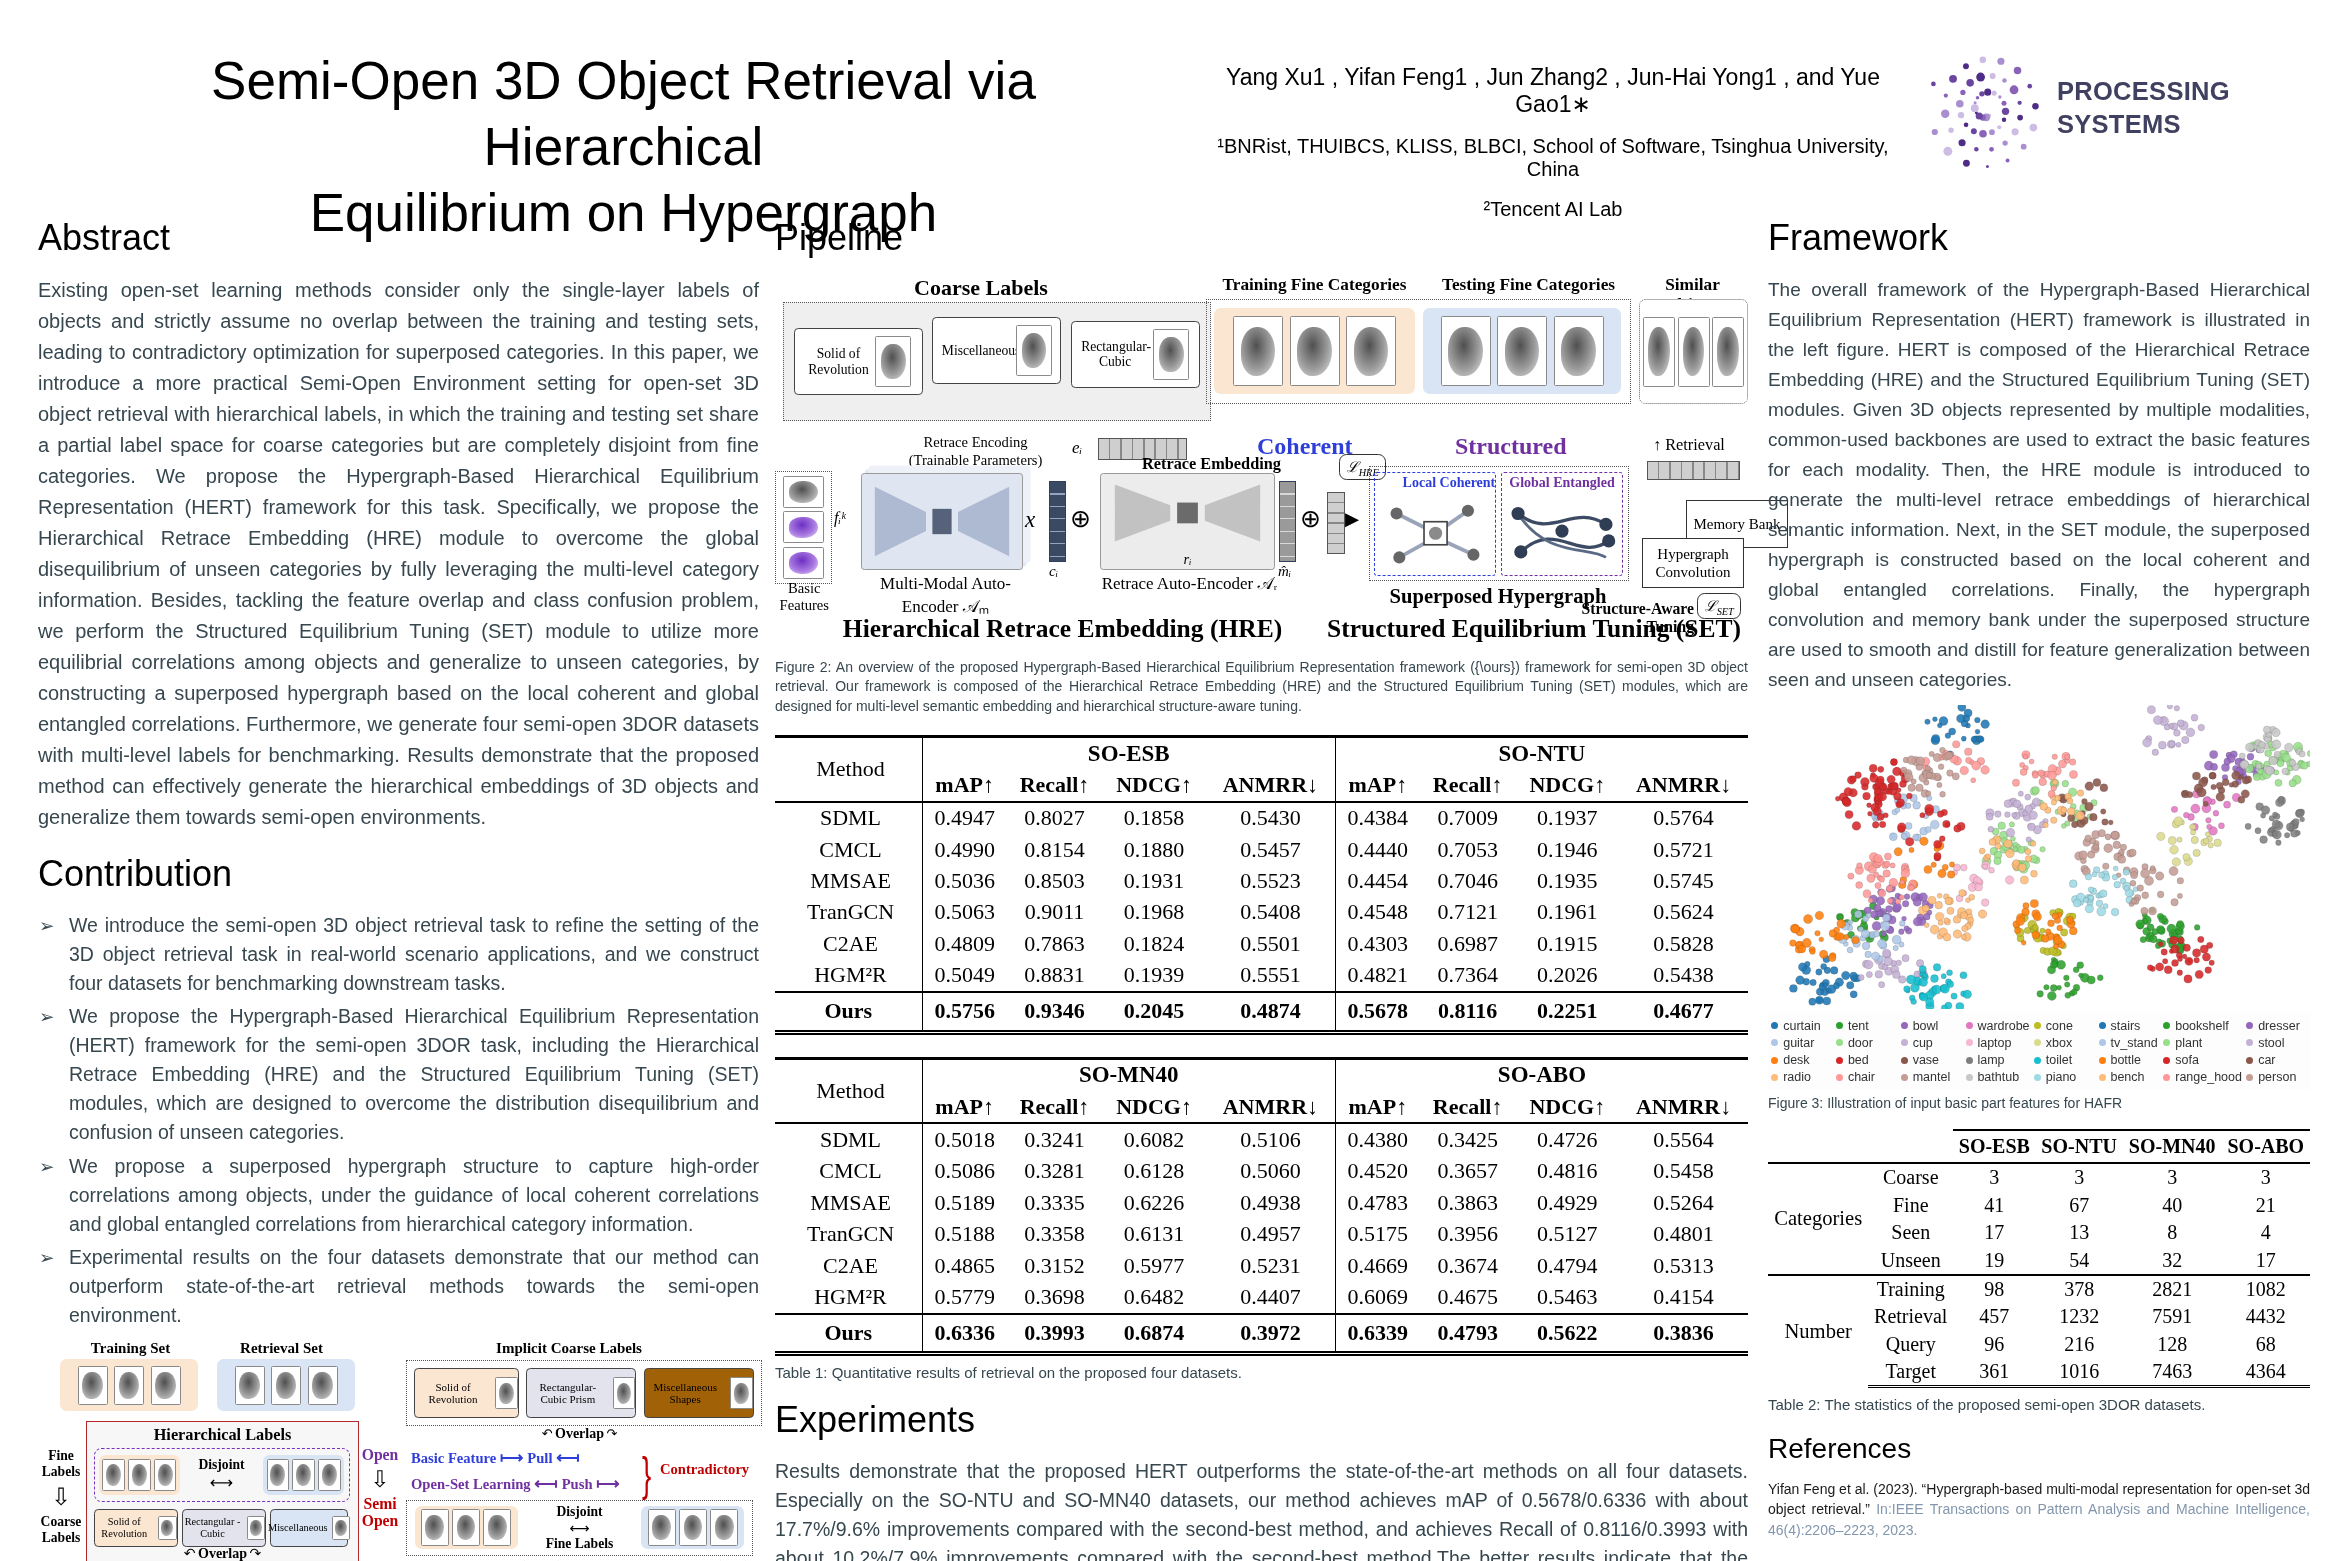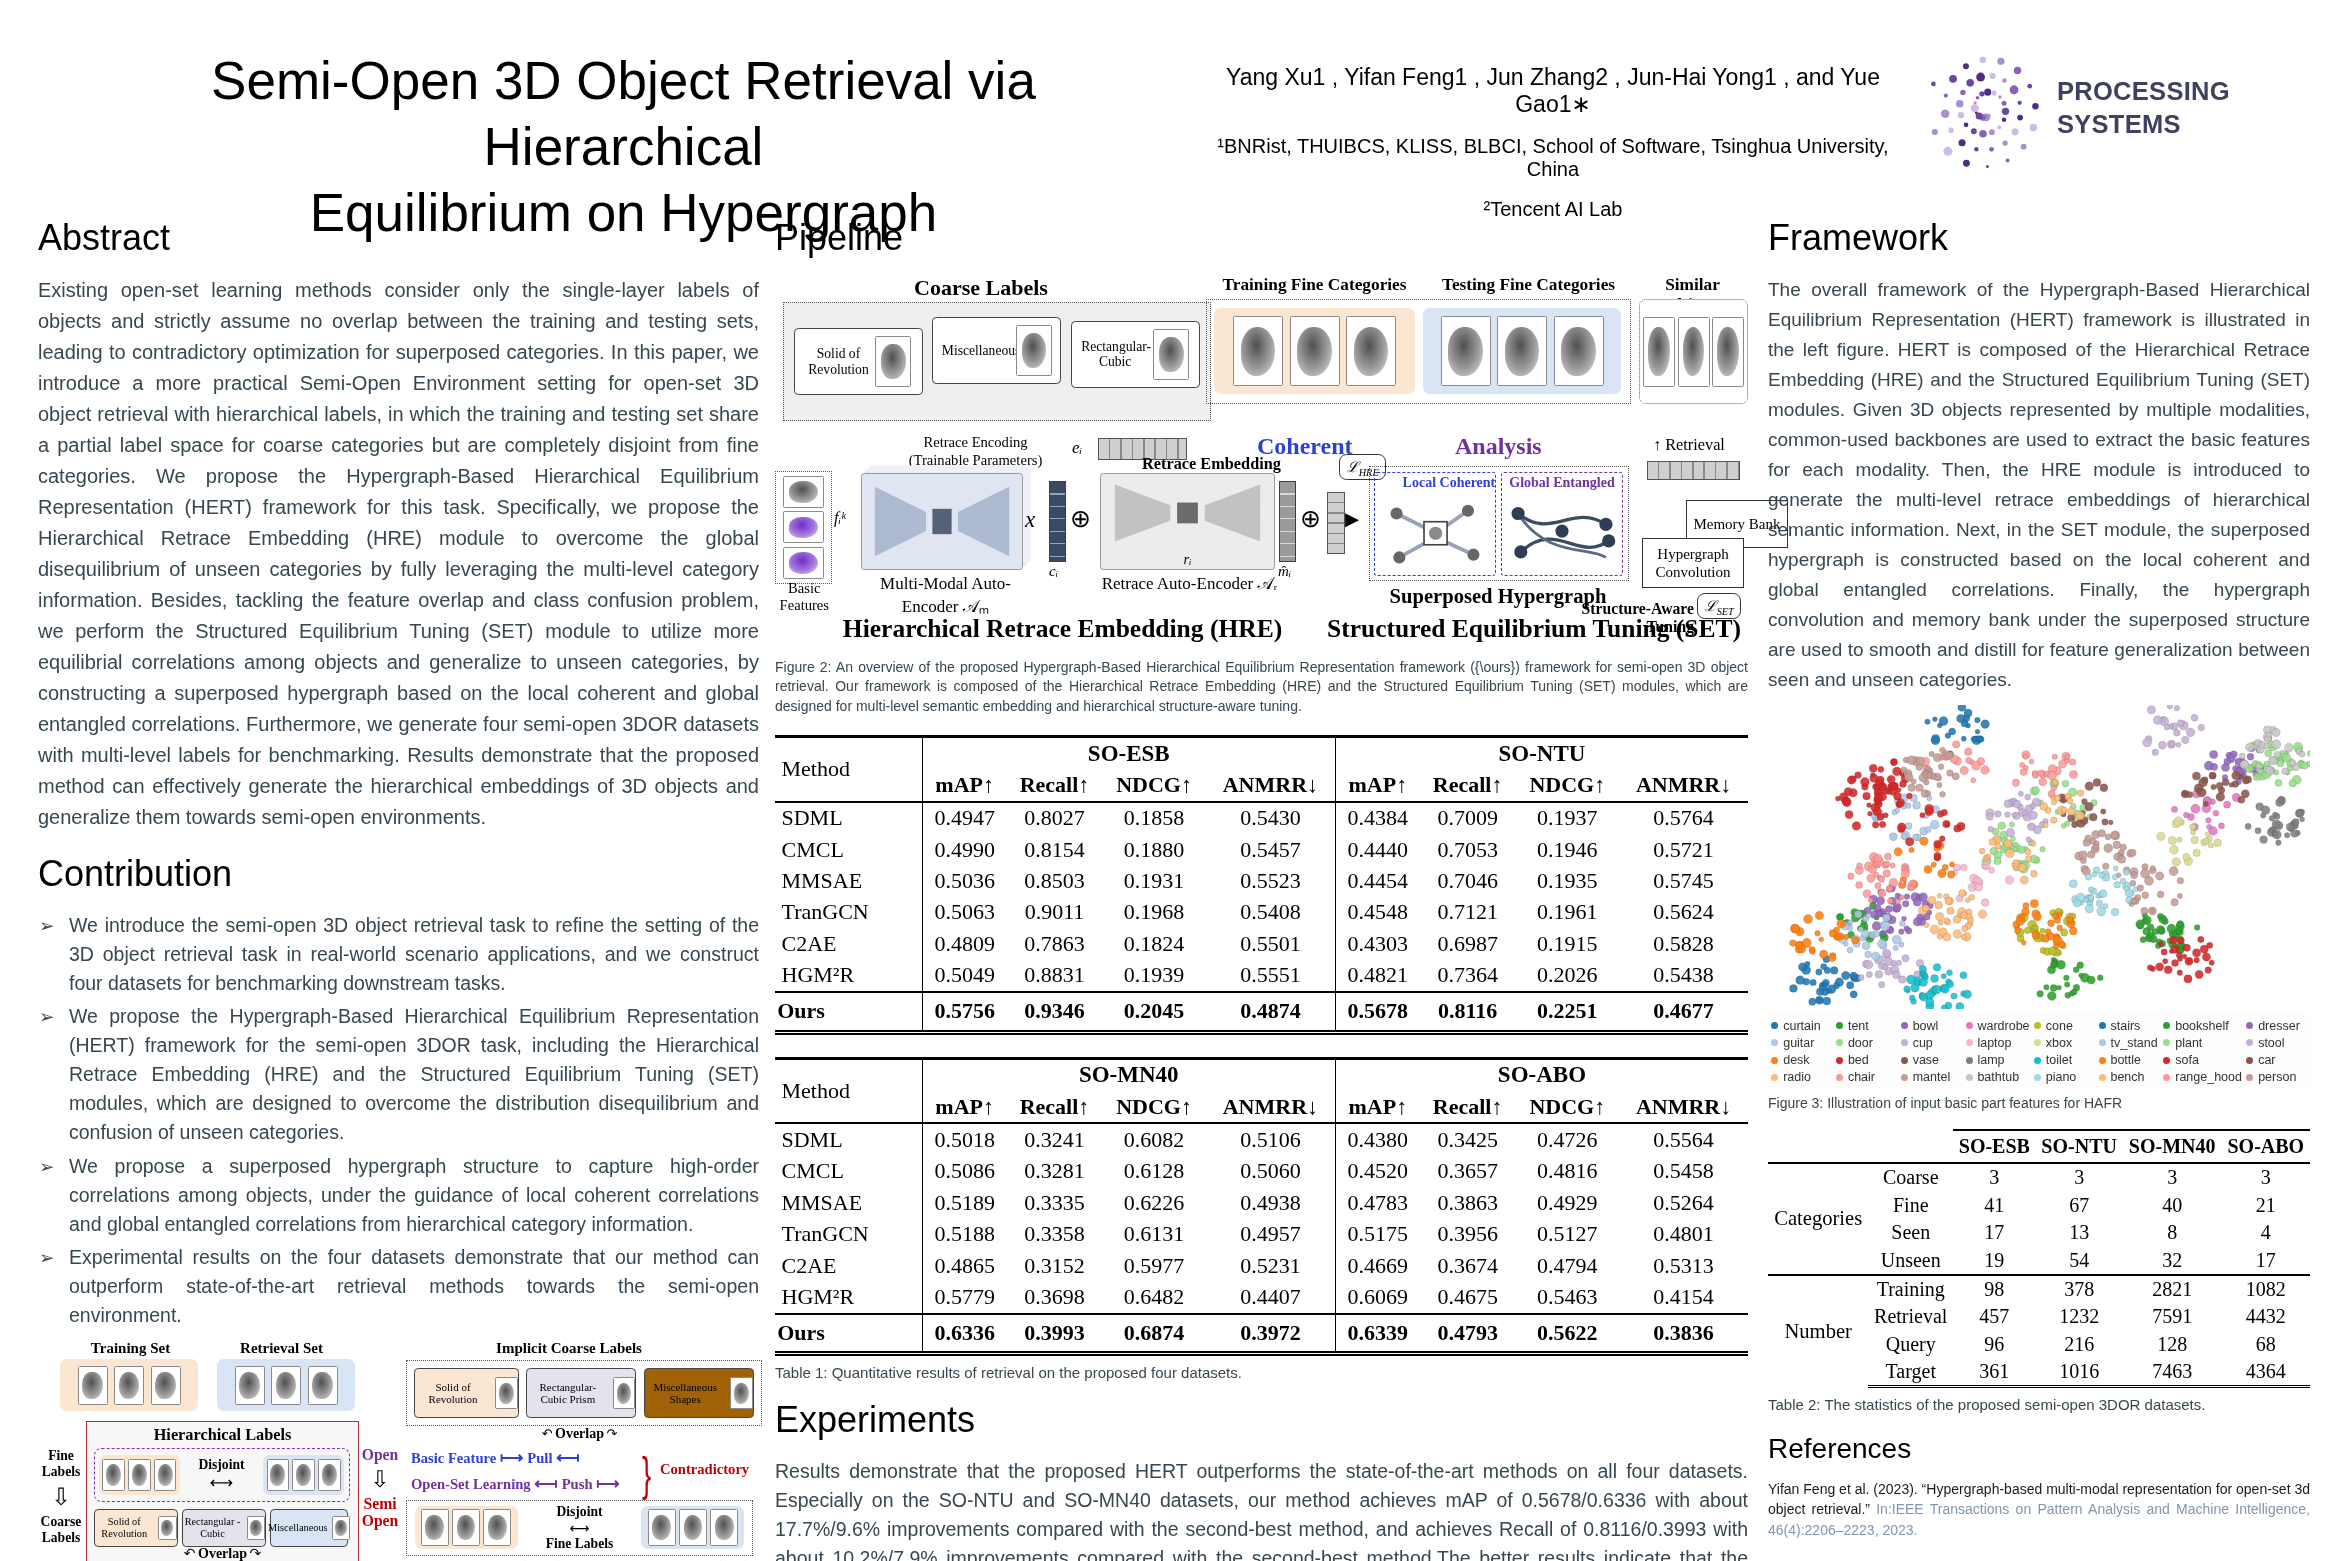--- a/index.html
+++ b/index.html
@@ -53,21 +53,21 @@
   .ltag{position:absolute;border:1.4px solid #333;border-radius:7.6px;padding:1.1px 6.5px;
     font-family:"Liberation Serif",serif;font-style:italic;font-size:14.6px;background:#fff;color:#000;}
   .wbox{position:absolute;background:#fff;border:1.4px solid #333;display:flex;align-items:center;justify-content:center;
     text-align:center;font-family:"Liberation Serif",serif;font-size:15px;line-height:18px;color:#000;}
   .oplus{position:absolute;font-size:25px;color:#000;}
   
   table.res{border-collapse:collapse;width:100%;font-family:"Liberation Serif",serif;font-size:22px;color:#000;}
   .res th,.res td{padding:2.7px 2.2px;text-align:center;font-weight:normal;}
   .res .grp{font-weight:bold;font-size:23px;}
   .res .met{font-weight:bold;font-size:22px;}
-  .res td.method,.res th.method{text-align:left;padding-left:6.5px;width:138px;font-size:22px;margin-left:10px;}
+  .res td.method,.res th.method{text-align:center;padding-left:6.5px;width:138px;font-size:22px;margin-left:10px;}
   .res tr.h1 th{border-top:3.3px solid #000;}
   .res tr.h2 th{border-bottom:2.7px solid #000;}
   .res th.methodcell{border-bottom:2.7px solid #000;border-top:3.3px solid #000;}
   .res .vd{border-left:1.6px solid #000;}
   .res tr.ours td{border-top:2.2px solid #000;border-bottom:5.4px double #000;font-weight:bold;padding:5.4px 2.2px;}
   
   table.stats{border-collapse:collapse;width:100%;font-family:"Liberation Serif",serif;font-size:20px;color:#000;}
   .stats th,.stats td{padding:2.2px 3.3px;text-align:center;font-weight:normal;}
   .stats tr.head th{font-weight:bold;border-top:2.7px solid #000;border-bottom:2.2px solid #000;padding:4.3px 3.3px;}
   .stats td.glabel{font-size:20.6px;}
@@ -338,21 +338,21 @@
         </div>
 
       <div style="position:absolute;left:111px;top:158px;width:179px;text-align:center;font-family:'Liberation Serif',serif;font-size:14.6px;line-height:18px;color:#000;">
         <div>Retrace Encoding</div>
           <div>(Trainable Parameters)</div>
       </div>
       <div class="mathlab" style="position:absolute;left:297px;top:163px;font-size:17px;">eᵢ</div>
       <div class="vecH" style="position:absolute;left:323px;top:163px;width:87px;height:19.5px;"></div>
 
       <div class="f2title blue-t" style="left:482px;top:158px;font-size:24px;color:#2e3fd9;">Coherent</div>
-      <div class="f2title purple-t" style="left:680px;top:158px;font-size:24px;color:#7030a0;">Analysis</div>
+      <div class="f2title purple-t" style="left:680px;top:158px;font-size:24px;color:#7030a0;">Structured</div>
       <div style="position:absolute;left:878px;top:160px;font-family:'Liberation Serif',serif;font-size:16.3px;color:#000;">↑ <span>Retrieval</span></div>
 
       <div style="position:absolute;left:0;top:196px;width:55px;height:106px;border:1.6px dotted #555;display:flex;flex-direction:column;align-items:center;justify-content:space-around;padding:2.2px 0;">
           <span class="thumb" style="width: 39px; height: 30px;"></span>
           <span class="thumb purple" style="width: 39px; height: 30px;"></span>
           <span class="thumb purple" style="width: 39px; height: 30px;"></span>
         </div>
       <div style="position:absolute;left:3.3px;top:305px;width:52px;text-align:center;font-family:'Liberation Serif',serif;font-size:14.6px;line-height:16.3px;color:#000;">
         <div>Basic</div>
           <div>Features</div>

